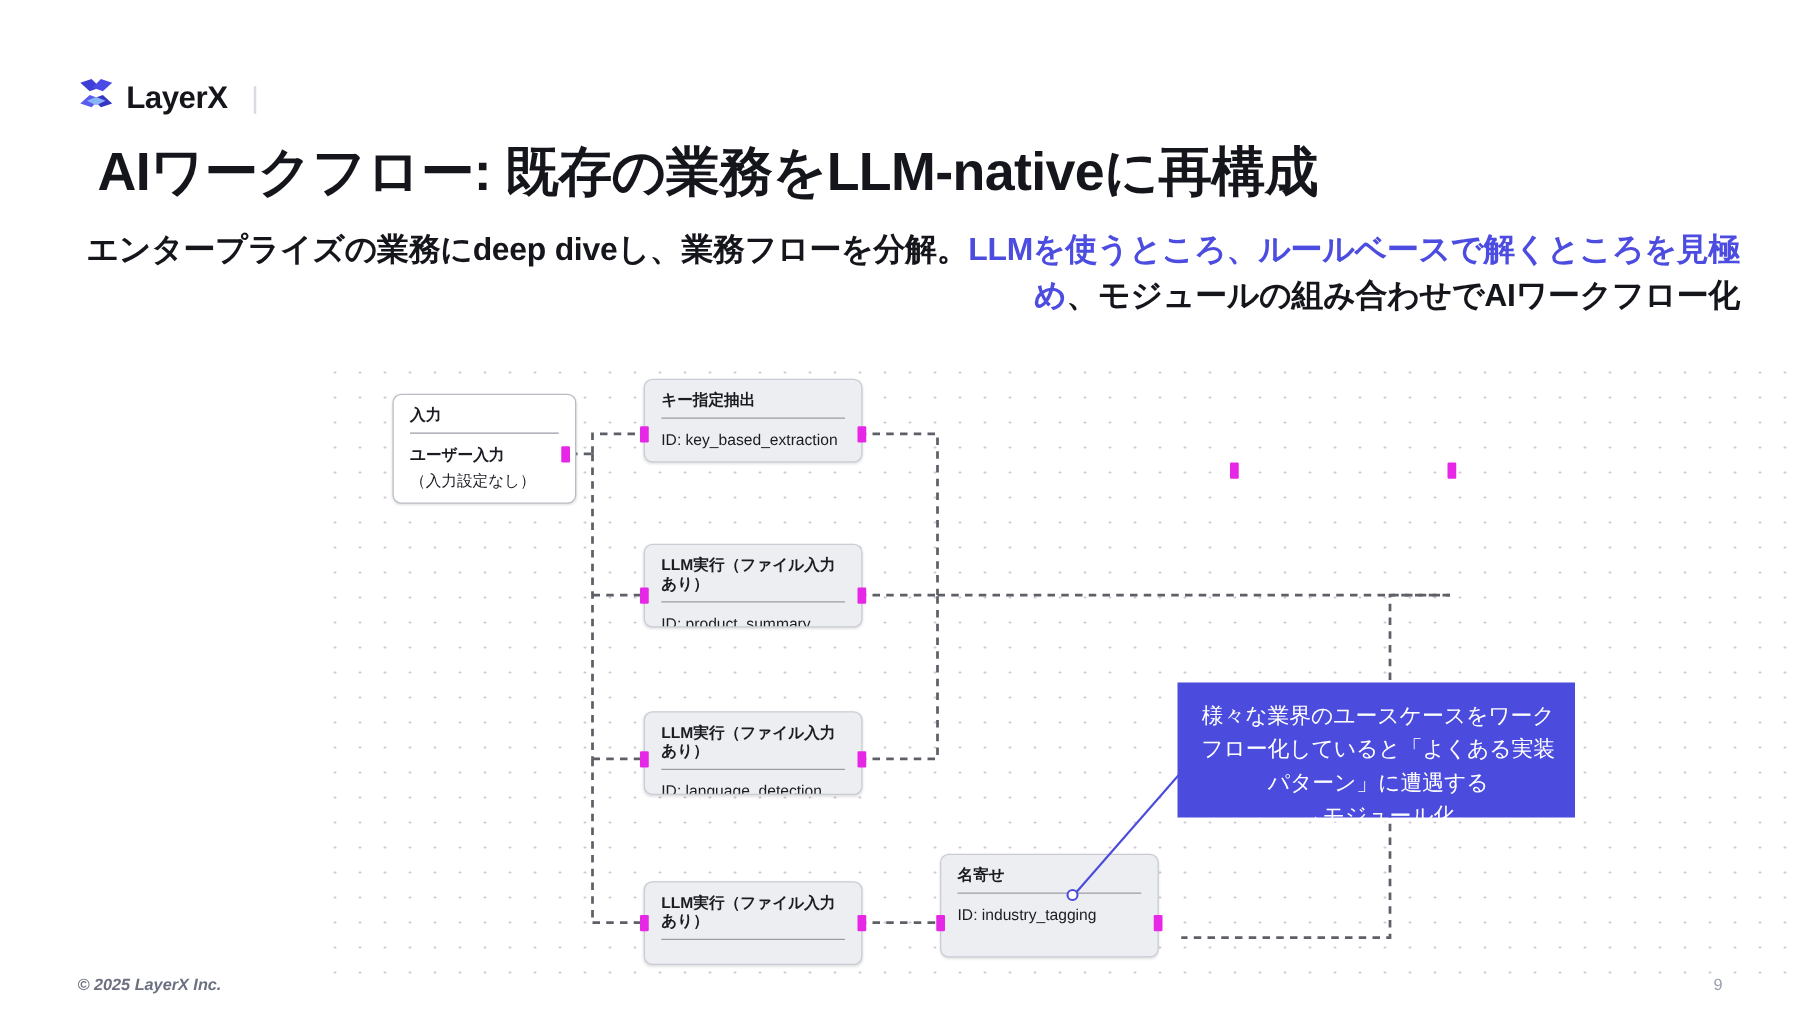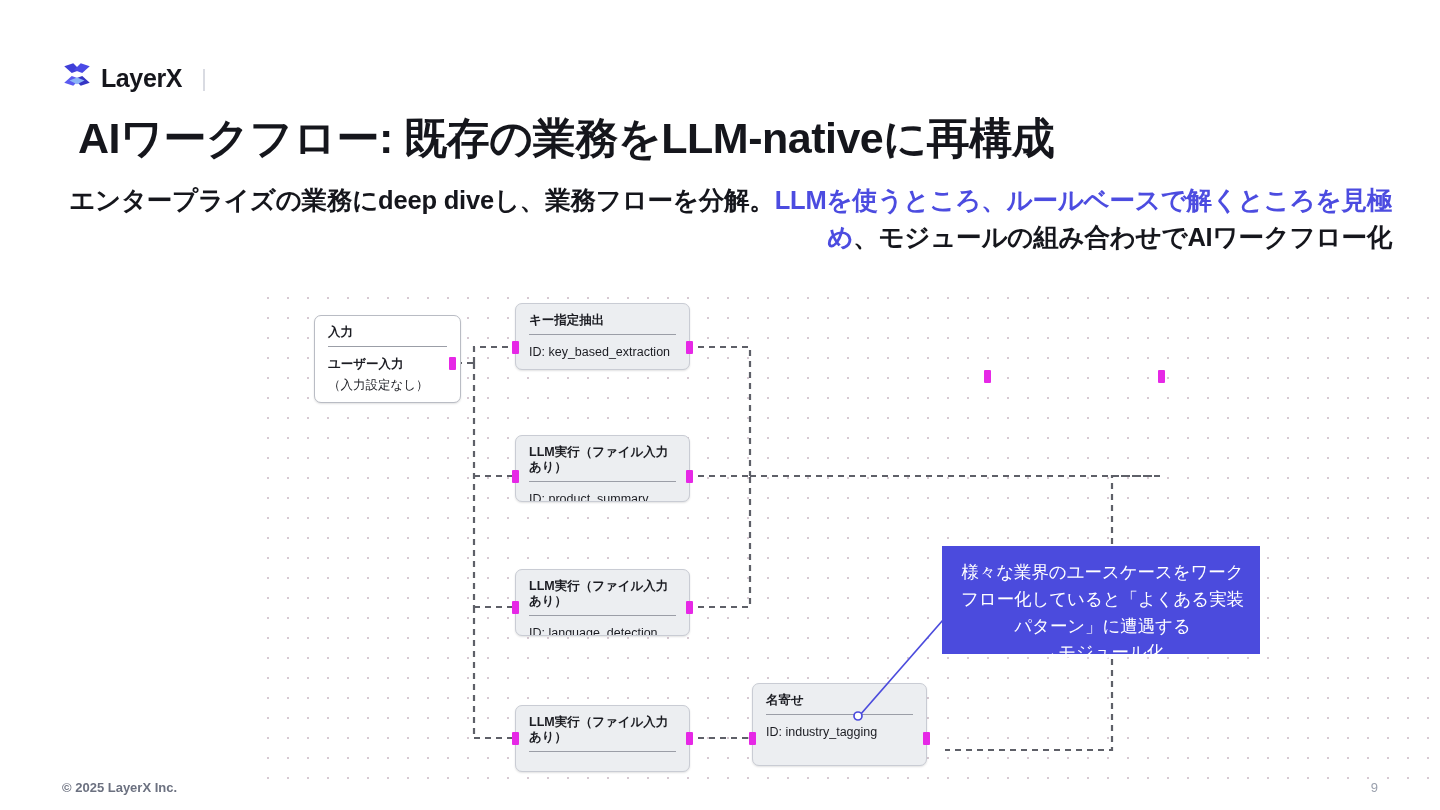--- a/index.html
+++ b/index.html
@@ -72,21 +72,21 @@
     background: #4b4bdd;
     text-align: center;
   }
   .callout-text {
     font-size: 17.5px; color: #ffffff; line-height: 1.53;
     padding: 13px 15px 0 18px; letter-spacing: -0.1px; white-space: pre-line;
   }
   .callout-leader { position: absolute; left: 840px; top: 540px; width: 130px; height: 190px; overflow: visible; }
 
   
-  .footer-left { position: absolute; left: 62px; top: 780px; font-size: 13px; font-weight: 700; color: #6c7180; }
+  .footer-left { position: absolute; left: 62px; top: 780px; font-size: 13px; font-weight: 700; color: #6c7180; font-style: italic; }
   .footer-right { position: absolute; right: 62px; top: 780px; font-size: 13px; color: #9aa0ad; }
 </style>
 </head>
 <body>
 
 <div class="slide">
 
   <div class="brand">
     <svg class="brand-mark" viewBox="0 0 40 40">
       <path d="M3 7 L15 3 L24 12 L13 16 Z" fill="#3f3fd8"></path>

